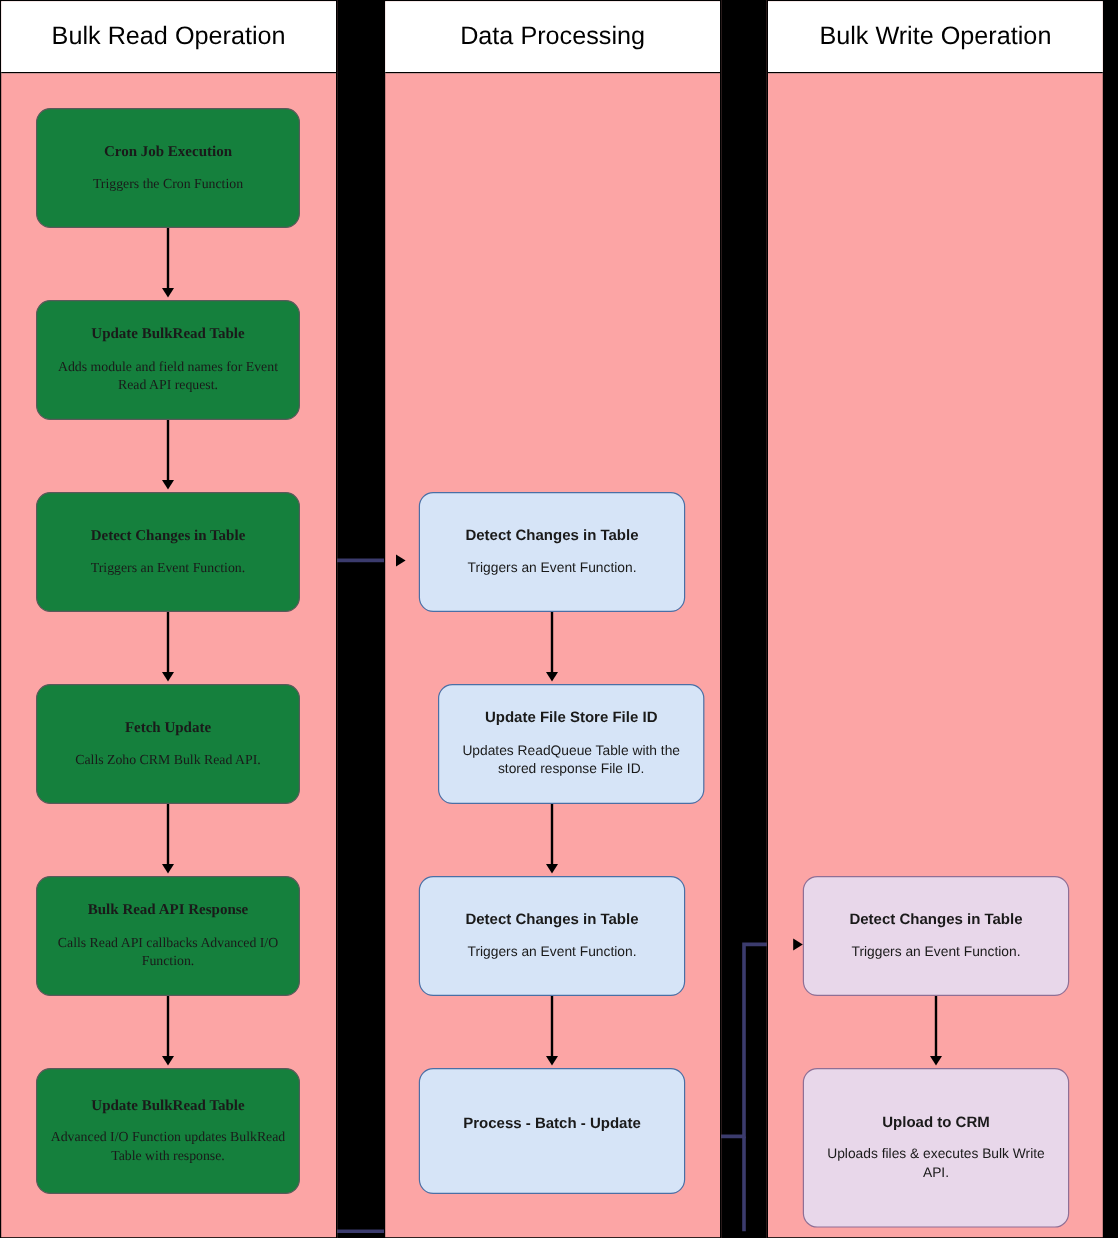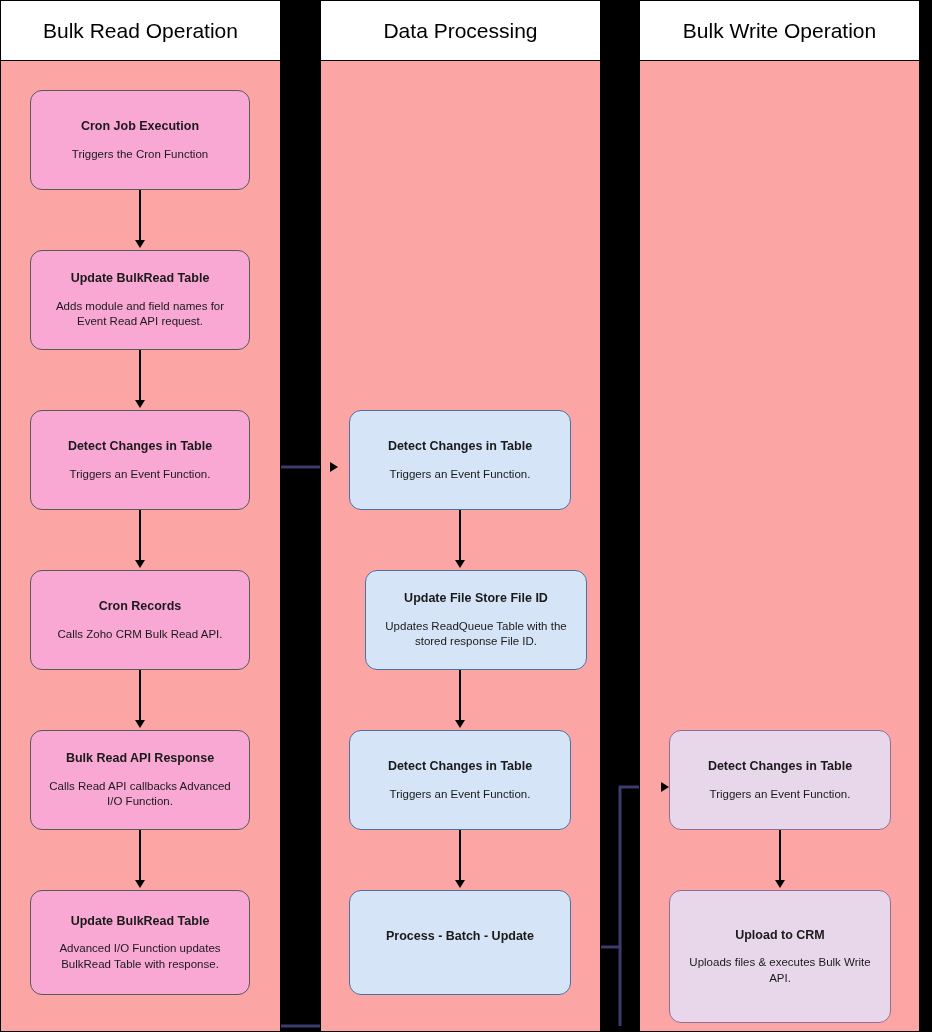--- a/index.html
+++ b/index.html
@@ -68,21 +68,21 @@
     font-size: 12.5px;
     font-weight: bold;
     color: #1a1a1a;
     margin-bottom: 12px;
   }
   .node .desc {
     font-size: 11.5px;
     color: #1a1a1a;
   }
 
-  .node.grey  { background: #f9a8d4; border-color: #595959; }
+  .node.grey  { background: #15803d; border-color: #595959; font-family: Liberation Serif, serif; }
   .node.blue  { background: #d6e4f7; border-color: #4a6fa5; }
   .node.pink  { background: #e8d7ea; border-color: #8f6f95; }
 
   
   .vline {
     position: absolute;
     width: 1.5px;
     background: #000000;
   }
   .vhead {
@@ -146,21 +146,21 @@
     <div class="title">Update BulkRead Table</div>
     <div class="desc">Adds module and field names for  Event Read API request.</div>
   </div>
 
   <div class="node grey" style="left:30px; top:410px; width:220px; height:100px;">
     <div class="title">Detect Changes in Table</div>
     <div class="desc">Triggers an Event Function.</div>
   </div>
 
   <div class="node grey" style="left:30px; top:570px; width:220px; height:100px;">
-    <div class="title">Cron Records</div>
+    <div class="title">Fetch Update</div>
     <div class="desc">Calls Zoho CRM Bulk Read API.</div>
   </div>
 
   <div class="node grey" style="left:30px; top:730px; width:220px; height:100px;">
     <div class="title">Bulk Read API Response</div>
     <div class="desc">Calls Read API callbacks Advanced I/O Function.</div>
   </div>
 
   <div class="node grey" style="left:30px; top:890px; width:220px; height:105px;">
     <div class="title">Update BulkRead Table</div>

